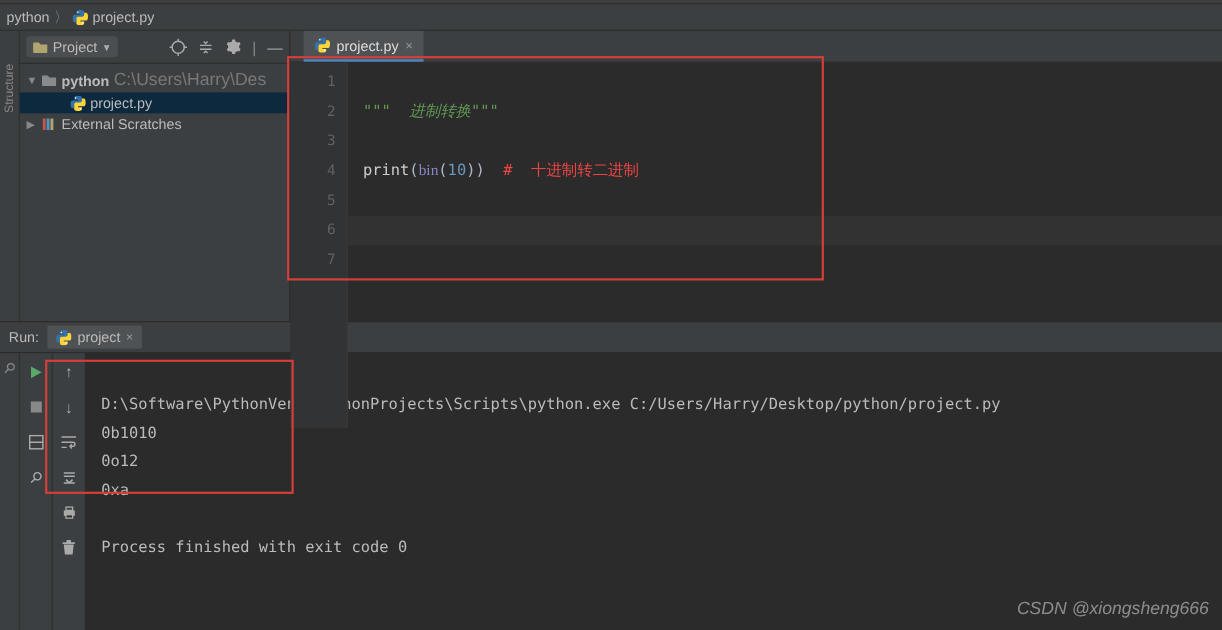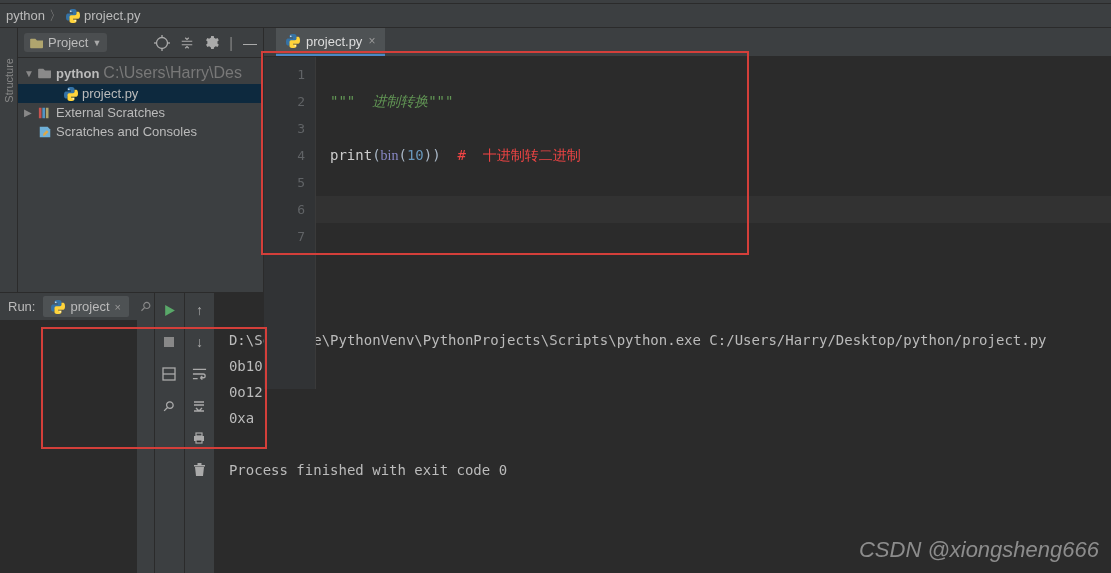--- a/index.html
+++ b/index.html
@@ -177,21 +177,21 @@
     width: 226px; height: 122px;
     pointer-events: none;
     z-index: 50;
   }
 
   .run-panel {
     background: #2b2b2b;
     border-top: 1px solid #2b2b2b;
     height: 281px;
     display: flex;
-    flex-direction: row;
+    flex-direction: column;
   }
   .run-header {
     height: 28px;
     display: flex;
     align-items: center;
     background: #3c3f41;
     padding: 0 8px;
     gap: 8px;
     border-bottom: 1px solid #2b2b2b;
   }
@@ -240,21 +240,21 @@
     padding: 8px 14px;
     line-height: 26px;
     color: #bbbbbb;
     white-space: pre;
   }
   .watermark {
     position: absolute;
     right: 12px;
     bottom: 10px;
     color: rgba(220,220,220,0.55);
-    font-size: 22px;
+    font-size: 16px;
     font-style: italic;
     font-family: "Segoe UI", Arial, sans-serif;
     pointer-events: none;
     text-align: right;
   }
   svg { display: block; }
 </style>
 </head>
 <body>
 
@@ -341,30 +341,20 @@
         <span class="expander">▶</span>
         <span>
           <svg width="14" height="14" viewBox="0 0 16 16">
               <rect x="1" y="2" width="3" height="12" fill="#c75450"></rect>
               <rect x="5" y="2" width="3" height="12" fill="#5394c4"></rect>
               <rect x="9" y="2" width="3" height="12" fill="#b0a56e"></rect>
             </svg>
         </span>
         <span>External Scratches</span>
       </div>
-      <div class="tree-row">
-        <span class="expander" style="visibility:hidden">▶</span>
-        <span>
-          <svg width="14" height="14" viewBox="0 0 16 16">
-              <path fill="#6fb0d8" d="M2 2h9l3 3v9H2z"></path>
-              <path fill="#e0a844" d="M6 10l4-4 2 2-4 4-2 .5z"></path>
-            </svg>
-        </span>
-        <span>Scratches and Consoles</span>
-      </div>
     </div>
   </div>
 
   <div class="editor-area">
     <div class="tabbar">
       <div class="tab">
         <span class="py-icon">
           <svg width="14" height="14" viewBox="0 0 16 16">
               <path fill="#3572A5" d="M8 0C4 0 4 2 4 2v2h4v1H2s-2 0-2 4 2 4 2 4h2v-2s0-2 2-2h4s2 0 2-2V2s0-2-4-2H8z"></path>
               <circle cx="5.5" cy="2.5" r="0.8" fill="#fff"></circle>

